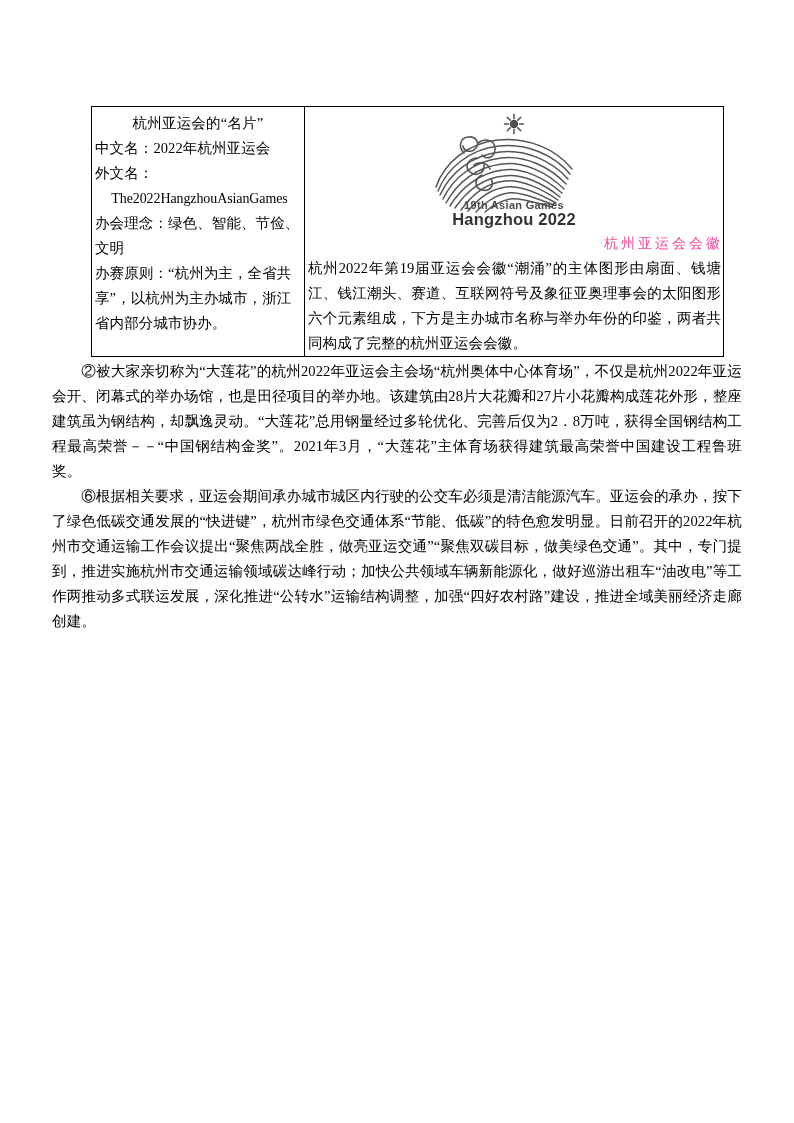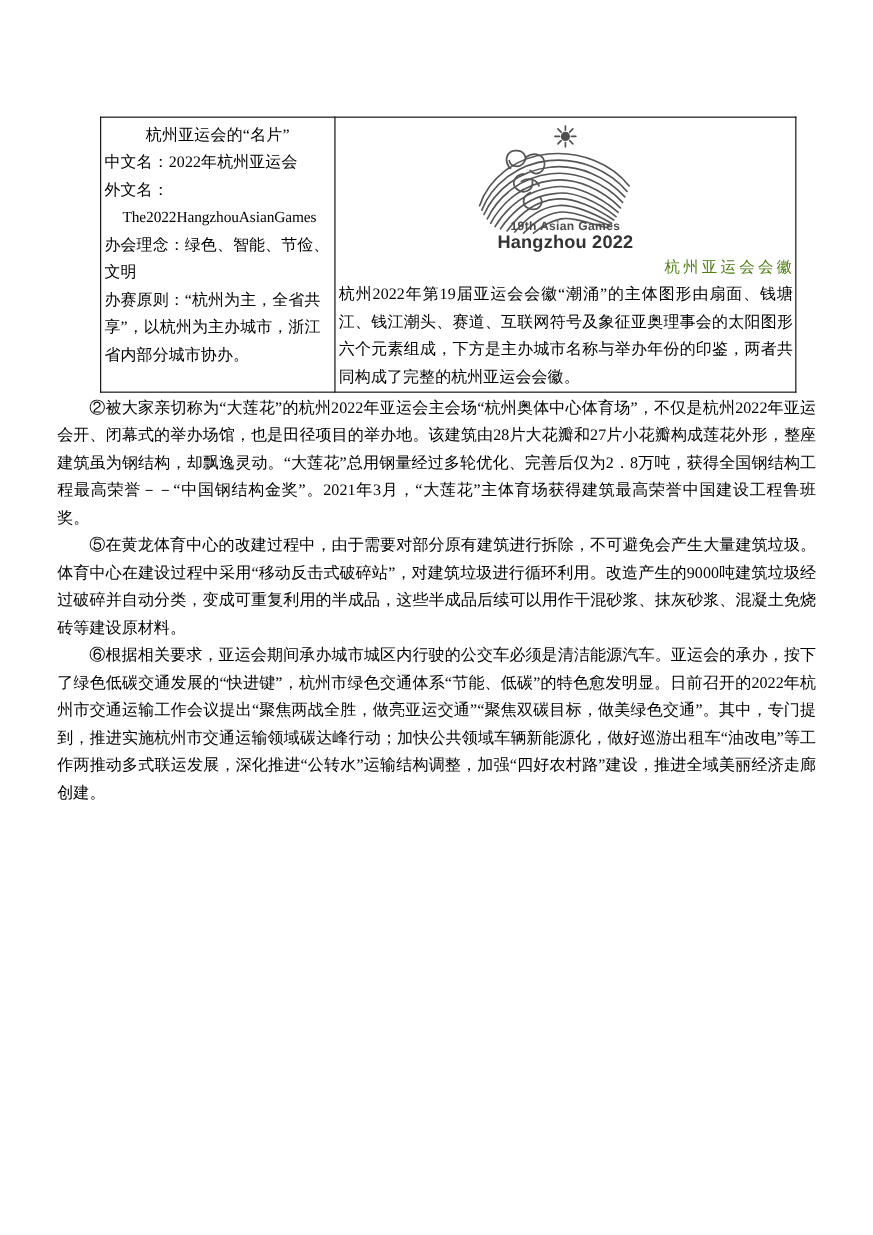--- a/index.html
+++ b/index.html
@@ -68,21 +68,21 @@
   .emblem-wrap {
     text-align: right;
     padding-top: 6px;
     padding-bottom: 2px;
   }
   .emblem-svg { display: block; margin: 0 auto; }
   .emblem-cn {
     font-size: 14px;
     letter-spacing: 3px;
     line-height: 20px;
-    color: #4d7c0f;
+    color: #ec4899;
     margin-top: 1px;
     font-family: "Liberation Serif", "DejaVu Serif", serif;
   }
   .emblem-desc {
     font-size: 14.5px;
     line-height: 25px;
     padding: 0 2px 0 3px;
     text-align: justify;
     text-justify: inter-ideograph;
     letter-spacing: 0.1px;
@@ -167,17 +167,16 @@
           <div class="emblem-cn">杭州亚运会会徽</div>
         </div>
         <div class="emblem-desc">杭州2022年第19届亚运会会徽“潮涌”的主体图形由扇面、钱塘江、钱江潮头、赛道、互联网符号及象征亚奥理事会的太阳图形六个元素组成，下方是主办城市名称与举办年份的印鉴，两者共同构成了完整的杭州亚运会会徽。</div>
       </td>
     </tr>
   </tbody>
     </table>
 
   <div class="body-text">
     <p>②被大家亲切称为“大莲花”的杭州2022年亚运会主会场“杭州奥体中心体育场”，不仅是杭州2022年亚运会开、闭幕式的举办场馆，也是田径项目的举办地。该建筑由28片大花瓣和27片小花瓣构成莲花外形，整座建筑虽为钢结构，却飘逸灵动。“大莲花”总用钢量经过多轮优化、完善后仅为2．8万吨，获得全国钢结构工程最高荣誉－－“中国钢结构金奖”。2021年3月，“大莲花”主体育场获得建筑最高荣誉中国建设工程鲁班奖。</p>
-    <p>⑤在黄龙体育中心的改建过程中，由于需要对部分原有建筑进行拆除，不可避免会产生大量建筑垃圾。体育中心在建设过程中采用“移动反击式破碎站”，对建筑垃圾进行循环利用。改造产生的9000吨建筑垃圾经过破碎并自动分类，变成可重复利用的半成品，这些半成品后续可以用作干混砂浆、抹灰砂浆、混凝土免烧砖等建设原材料。</p>
     <p>⑥根据相关要求，亚运会期间承办城市城区内行驶的公交车必须是清洁能源汽车。亚运会的承办，按下了绿色低碳交通发展的“快进键”，杭州市绿色交通体系“节能、低碳”的特色愈发明显。日前召开的2022年杭州市交通运输工作会议提出“聚焦两战全胜，做亮亚运交通”“聚焦双碳目标，做美绿色交通”。其中，专门提到，推进实施杭州市交通运输领域碳达峰行动；加快公共领域车辆新能源化，做好巡游出租车“油改电”等工作两推动多式联运发展，深化推进“公转水”运输结构调整，加强“四好农村路”建设，推进全域美丽经济走廊创建。</p>
   </div>
 
 </div>
 
 </body></html>

